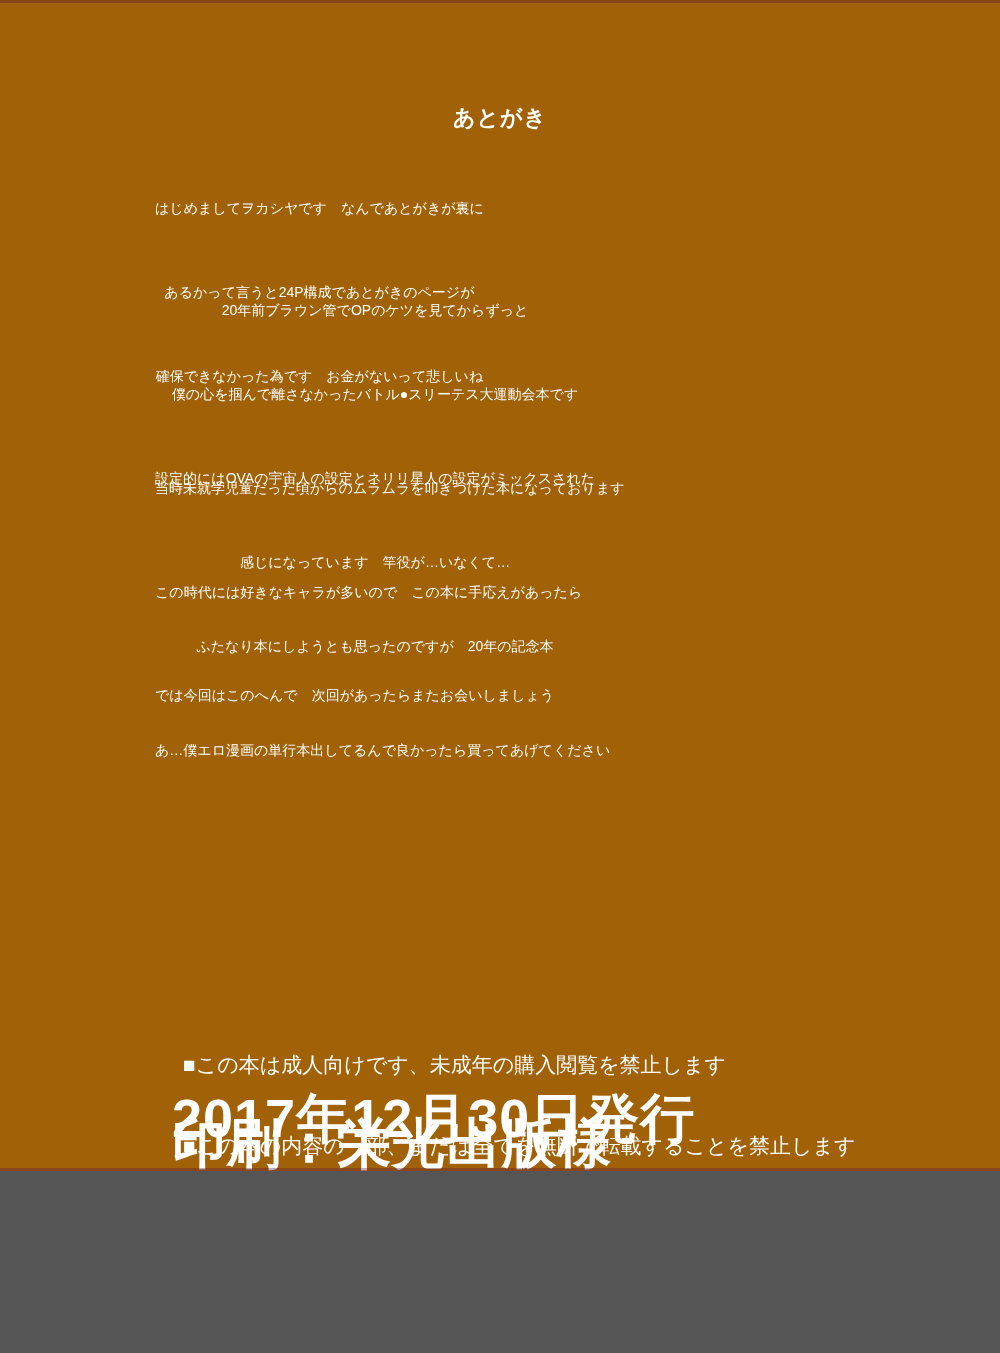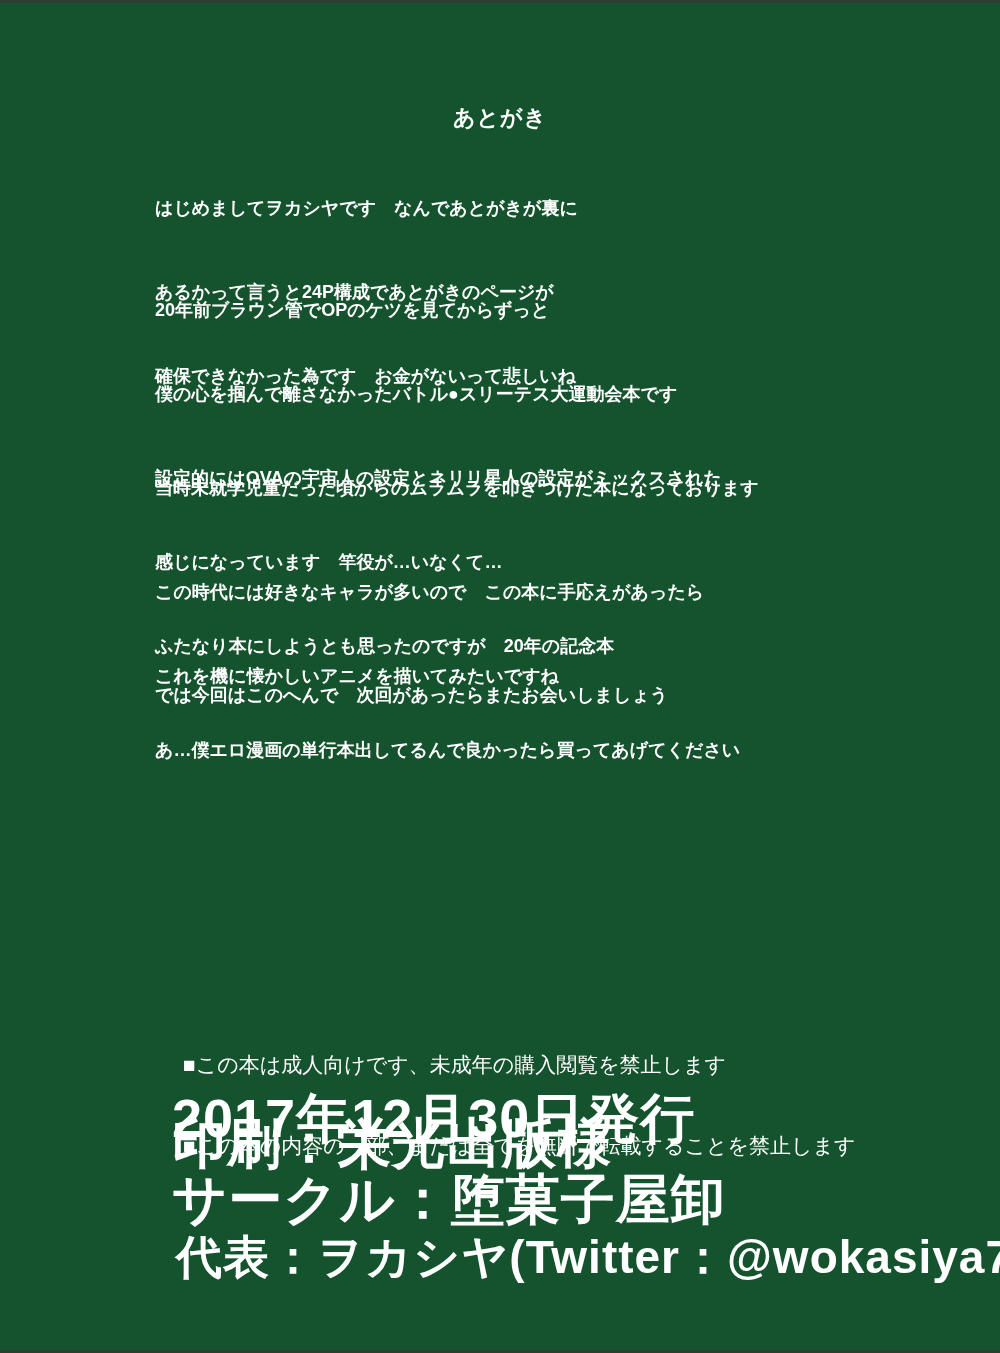--- a/index.html
+++ b/index.html
@@ -3,22 +3,22 @@
 <meta charset="utf-8">
 <style>
   html, body {
     margin: 0;
     padding: 0;
     background: #555;
   }
   .page {
     position: relative;
     width: 1000px;
-    height: 1353px;
-    background: #14532d;
+    height: 1171px;
+    background: #a16207;
     overflow: hidden;
     font-family: "Liberation Sans", sans-serif;
   }
   .scan-edge {
     position: absolute;
     left: 0;
     width: 100%;
     height: 3px;
     background: rgba(90, 20, 60, 0.35);
   }
@@ -36,25 +36,26 @@
     color: #ffffff;
     font-size: 22px;
     font-weight: bold;
     line-height: 28px;
     letter-spacing: 1px;
   }
   .para {
     position: absolute;
     left: 155px;
     color: #ffffff;
-    font-size: 18px;
-    font-weight: bold;
+    font-size: 14px;
+    font-weight: normal;
     line-height: 28px;
     white-space: pre;
     letter-spacing: 0px;
+    text-align: center;
   }
   .para-0 { top: 138px; }
   .para-1 { top: 240px; }
   .para-2 { top: 418px; }
   .para-3 { top: 522px; }
   .para-4 { top: 625px; }
   .para-5 { top: 680px; }
 
   
   .disclaimer {
@@ -106,21 +107,20 @@
     <div>感じになっています　竿役が…いなくて…</div>
     <div>ふたなり本にしようとも思ったのですが　20年の記念本</div>
   </div>
 
   <div class="para para-2">
     <div>当時未就学児童だった頃からのムラムラを叩きつけた本になっております</div>
   </div>
 
   <div class="para para-3">
     <div>この時代には好きなキャラが多いので　この本に手応えがあったら</div>
-    <div>これを機に懐かしいアニメを描いてみたいですね</div>
   </div>
 
   <div class="para para-4">
     <div>では今回はこのへんで　次回があったらまたお会いしましょう</div>
   </div>
 
   <div class="para para-5">
     <div>あ…僕エロ漫画の単行本出してるんで良かったら買ってあげてください</div>
   </div>
 

